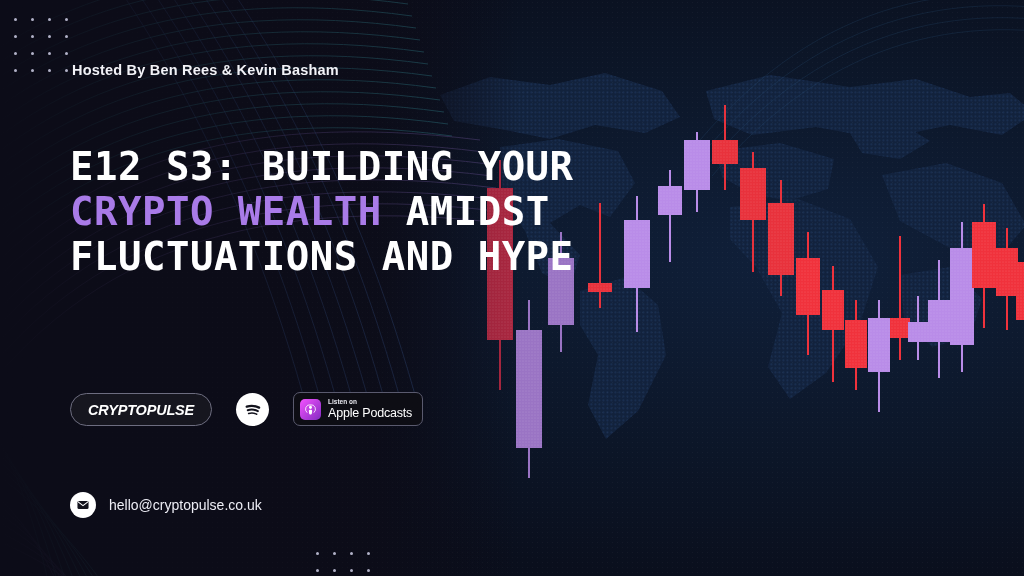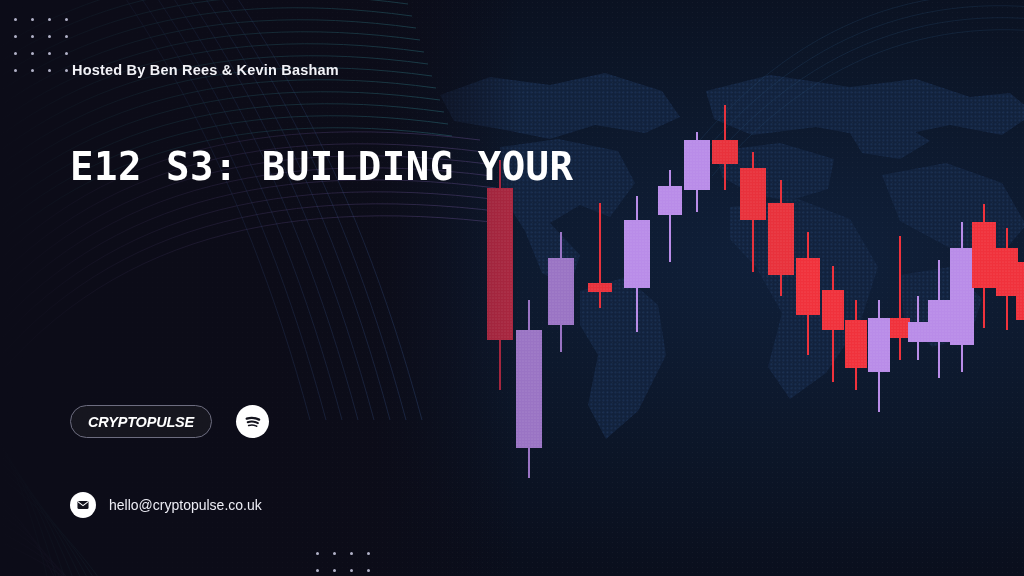--- a/index.html
+++ b/index.html
@@ -50,21 +50,21 @@
   .title{position:absolute;left:70px;top:144px;width:620px;
     font-family:"DejaVu Sans Mono","Liberation Mono",monospace;
     font-weight:700;font-size:39px;line-height:45px;color:#ffffff;
     letter-spacing:.5px;text-transform:uppercase;}
   .title .l{display:block;white-space:nowrap;}
   .title .accent{color:#a97be8;}
 
   .subtitle{position:absolute;left:71px;top:296px;width:380px;
     color:#e8e8f2;font-size:13.2px;line-height:19.5px;font-weight:500;}
 
-  .badges{position:absolute;left:70px;top:405px;display:flex;align-items:flex-end;gap:24px;}
+  .badges{position:absolute;left:70px;top:392px;display:flex;align-items:flex-end;gap:24px;}
 
   .pill{height:31px;padding:0 17px;border-radius:20px;background:#16161f;
         border:1.4px solid #6d6d80;display:flex;align-items:center;justify-content:center;}
   .pill span{color:#fff;font-weight:800;font-style:italic;font-size:14.5px;letter-spacing:-.2px;}
 
   .spotify{width:33px;height:33px;border-radius:50%;background:#fff;
            display:flex;align-items:center;justify-content:center;}
 
   .apple{height:32px;border-radius:7px;background:#0d0d14;border:1.2px solid #5a5a6e;
          display:flex;align-items:center;gap:7px;padding:0 10px 0 6px;}
@@ -317,39 +317,54 @@
     <rect x="0" y="0" width="520" height="576" fill="url(#fadeleft)"></rect>
       </svg>
   </div>
 
   <div class="content">
 
     <div class="host">Hosted By Ben Rees &amp; Kevin Basham</div>
 
     <div class="title">
       <span class="l">E12 S3: BUILDING YOUR</span>
+      <span class="l"><span class="accent">CRYPTO WEALTH</span><span> AMIDST</span></span>
+      <span class="l">FLUCTUATIONS AND HYPE</span>
     </div>
 
 
     <div class="badges">
 
       <div class="pill">
         <span>CRYPTOPULSE</span>
       </div>
 
       <div class="spotify">
         <svg width="22" height="22" viewBox="0 0 24 24" aria-hidden="true">
           <g fill="none" stroke="#12121c" stroke-linecap="round">
             <path d="M5.2 8.3c4.2-1.3 9.2-1 13.4 1.1" stroke-width="2.6"></path>
             <path d="M6.3 12.2c3.5-1 7.6-.7 11 1" stroke-width="2.2"></path>
             <path d="M7.3 15.8c2.8-.8 6-.6 8.7.8" stroke-width="1.8"></path>
           </g>
         </svg>
       </div>
 
+      <div class="apple">
+        <div class="amark">
+          <svg width="13" height="13" viewBox="0 0 24 24" aria-hidden="true">
+            <ellipse cx="12" cy="8" rx="2.6" ry="3.2" fill="#fff"></ellipse>
+            <path d="M8.9 14.6c0-1.5 1.4-2.3 3.1-2.3s3.1.8 3.1 2.3l-.7 5.1c-.1.9-1.2 1.5-2.4 1.5s-2.3-.6-2.4-1.5z" fill="#fff"></path>
+            <path d="M5.4 17.4A8.1 8.1 0 0 1 12 3.4a8.1 8.1 0 0 1 6.6 14" fill="none" stroke="#fff" stroke-width="1.5" stroke-linecap="round"></path>
+          </svg>
+        </div>
+        <div class="atext">
+          <div class="a1">Listen on</div>
+          <div class="a2">Apple Podcasts</div>
+        </div>
+      </div>
 
     </div>
 
     <div class="emailrow">
       <div class="mailcircle">
         <svg width="14" height="14" viewBox="0 0 24 24" aria-hidden="true">
           <rect x="2.5" y="5" width="19" height="14" rx="2.4" fill="#12121c"></rect>
           <path d="M3.6 6.6 12 13l8.4-6.4" fill="none" stroke="#fff" stroke-width="1.9" stroke-linejoin="round" stroke-linecap="round"></path>
         </svg>
       </div>

